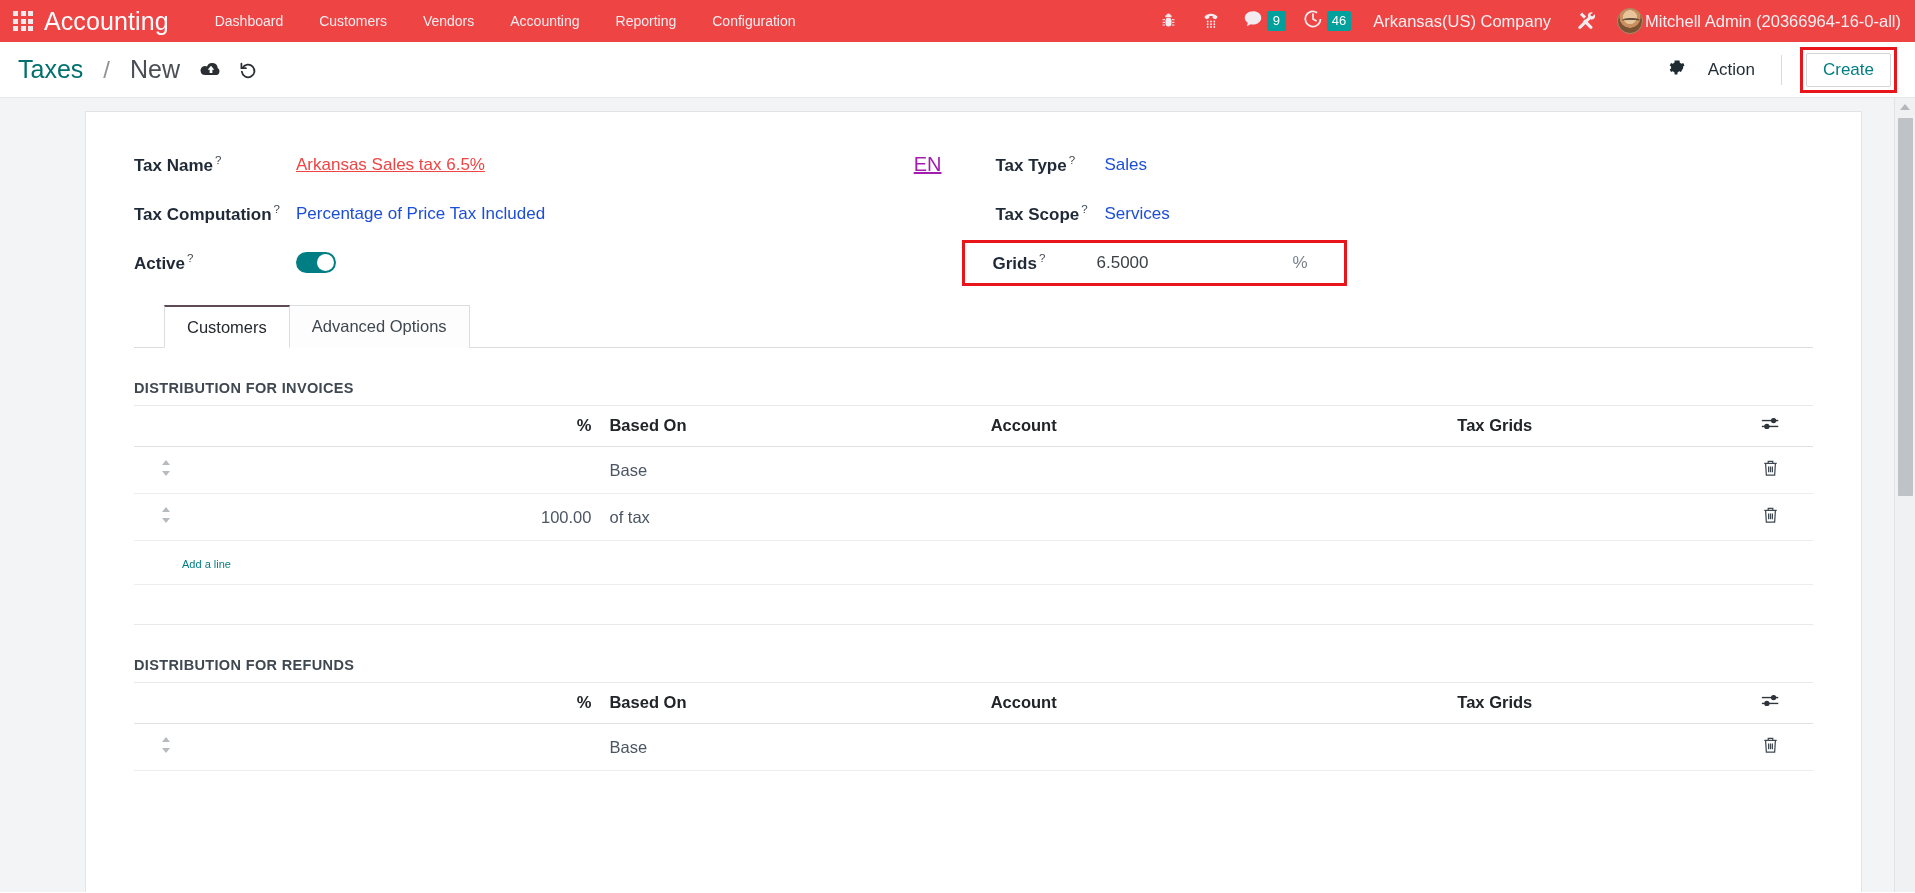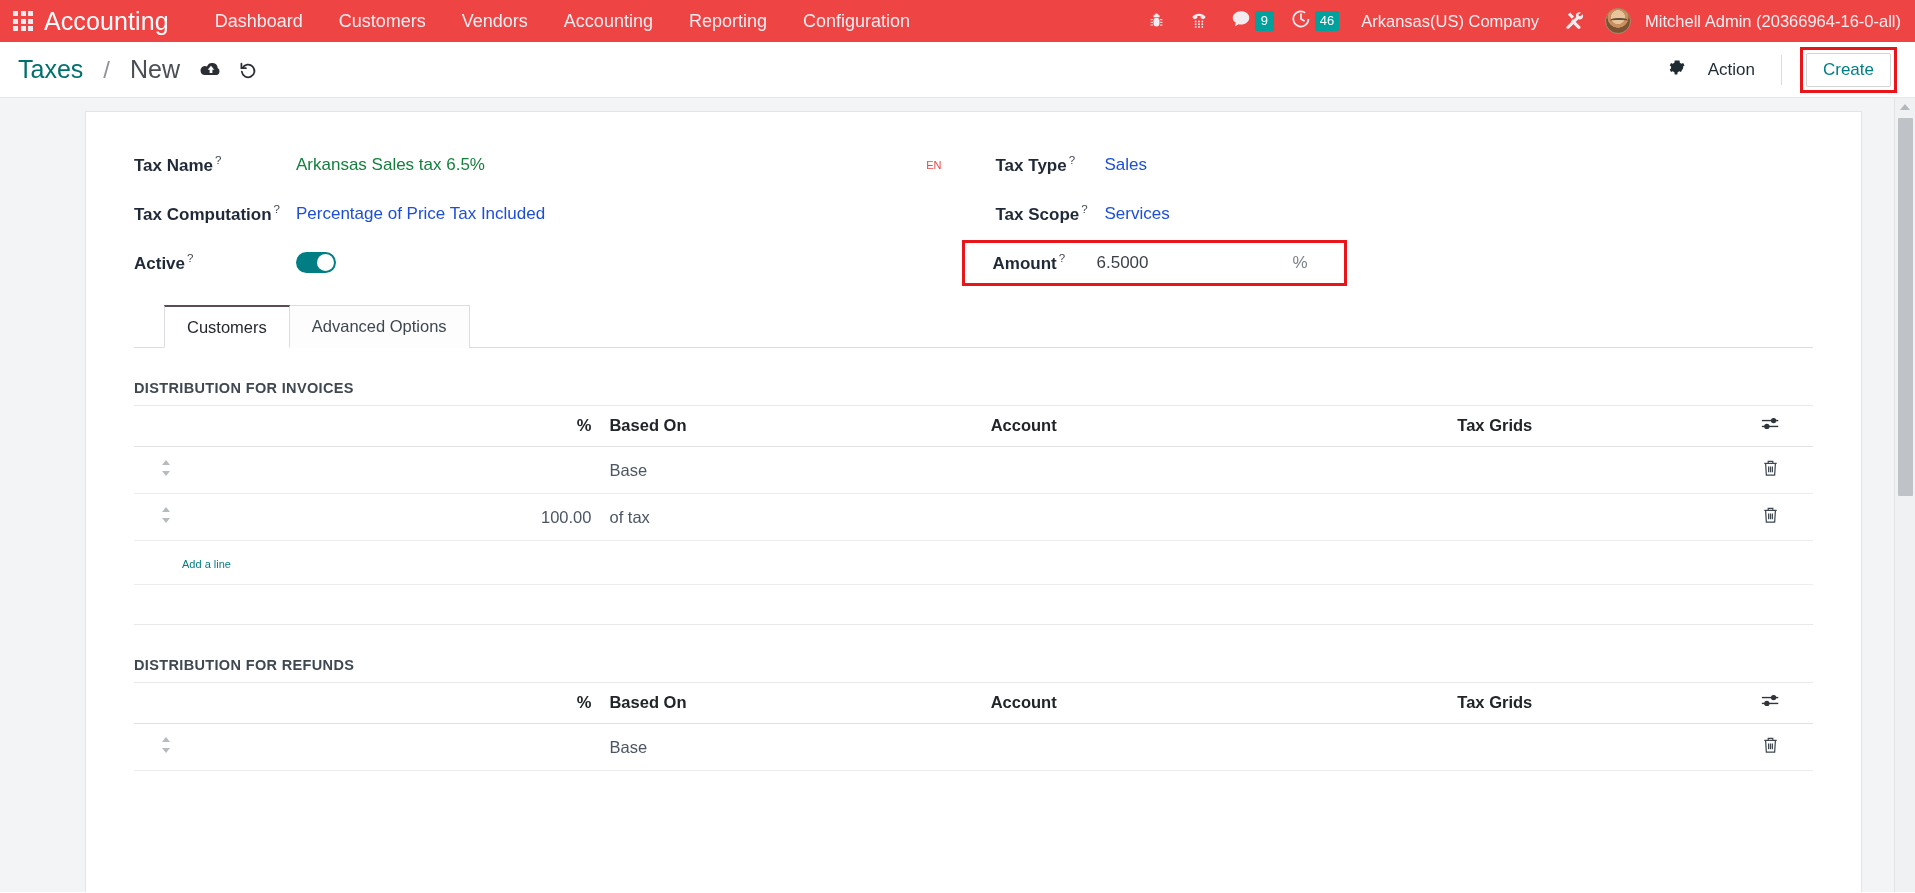--- a/index.html
+++ b/index.html
@@ -37,21 +37,21 @@
   .brand {
     font-size: 25px;
     font-weight: 400;
     letter-spacing: .1px;
     padding: 0 6px 0 4px;
     color: #fdfbfc;
     cursor: pointer;
   }
   .menu-items { display: flex; align-items: center; margin-left: 22px; }
   .menu-items .mi {
-    font-size: 18px;
+    font-size: 14px;
     padding: 0 18px;
     color: #f2ecf0;
     cursor: pointer;
     line-height: 42px;
   }
 
   .nav-right {
     margin-left: auto;
     display: flex;
     align-items: center;
@@ -85,21 +85,21 @@
   }
   .company-name {
     font-size: 16.5px;
     padding: 0 14px 0 16px;
     color: #f4eff2;
     cursor: pointer;
     line-height: 42px;
   }
   .user-block {
     display: flex; align-items: center;
-    gap: 14px;
+    gap: 2px;
     padding-left: 10px;
     cursor: pointer;
   }
   .avatar {
     width: 26px; height: 26px; border-radius: 50%;
     background: radial-gradient(circle at 50% 34%, #e8c49a 0 34%, #c98f5e 36% 52%, #7a5334 54% 100%);
     border: 1px solid #a98a66;
     position: relative; overflow: hidden;
     flex: none;
   }
@@ -195,29 +195,30 @@
     color: #3f4750; font-weight: 400; margin-left: 2px;
     cursor: help;
   }
   .left-lbl { width: 158px; }
   .right-lbl { width: 105px; }
   .f-value {
     font-size: 17px;
     color: #4b5563;
     padding-left: 4px;
   }
-  .f-value.strong { color: #15803d; }
+  .f-value.strong { color: #ef4444; text-decoration: underline; }
   .f-value.muted { color: #1d4ed8; }
   .lang-tag {
     margin-left: auto;
-    font-size: 11px;
-    color: #ef4444;
+    font-size: 20px;
+    color: #a21caf;
     font-weight: 400;
     cursor: pointer;
     padding-right: 2px;
+    text-decoration: underline;
   }
   .toggle {
     width: 40px; height: 21px; border-radius: 11px;
     background: #017E84; position: relative; cursor: pointer;
     margin-left: 4px;
   }
   .toggle::after {
     content: ""; position: absolute; right: 2px; top: 2px;
     width: 17px; height: 17px; border-radius: 50%; background: #fff;
   }
@@ -510,21 +511,21 @@
 
             <div class="f-row">
               <div class="f-label right-lbl">
                 <span>Tax Scope</span><span class="q">?</span>
               </div>
               <div class="f-value muted">Services</div>
             </div>
 
             <div class="amount-highlight">
               <div class="f-label">
-                <span>Amount</span><span class="q">?</span>
+                <span>Grids</span><span class="q">?</span>
               </div>
               <div class="amount-val">6.5000</div>
               <div class="pct-sign">%</div>
             </div>
           </div>
         </div>
 
         <div class="tabs">
           <div class="tab active">Customers</div>
           <div class="tab">Advanced Options</div>

